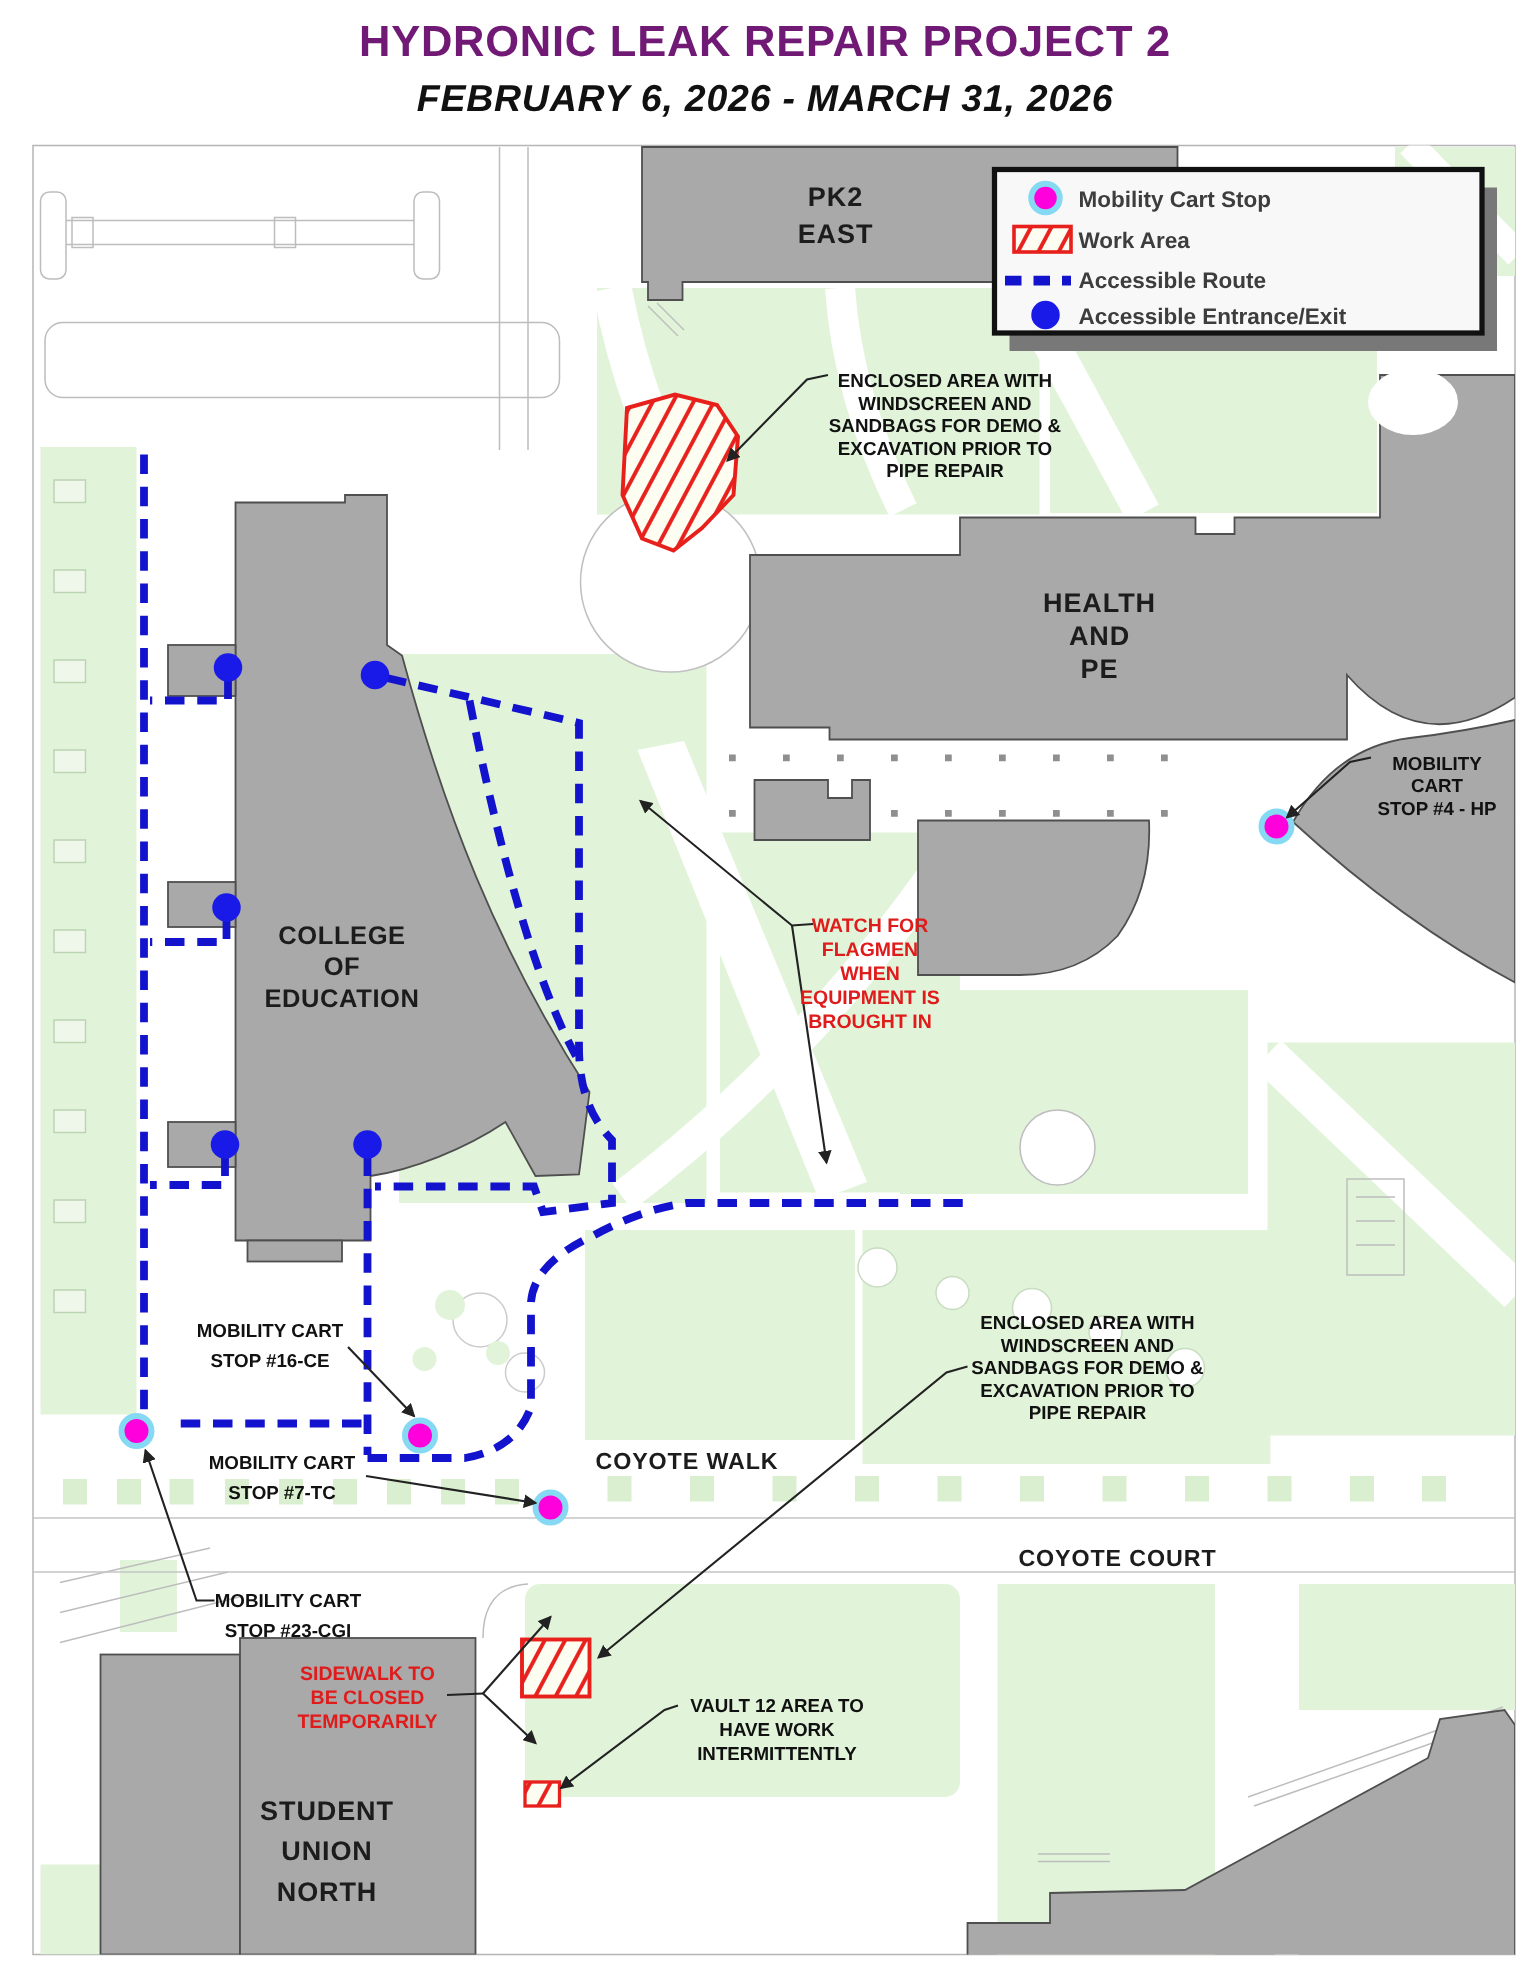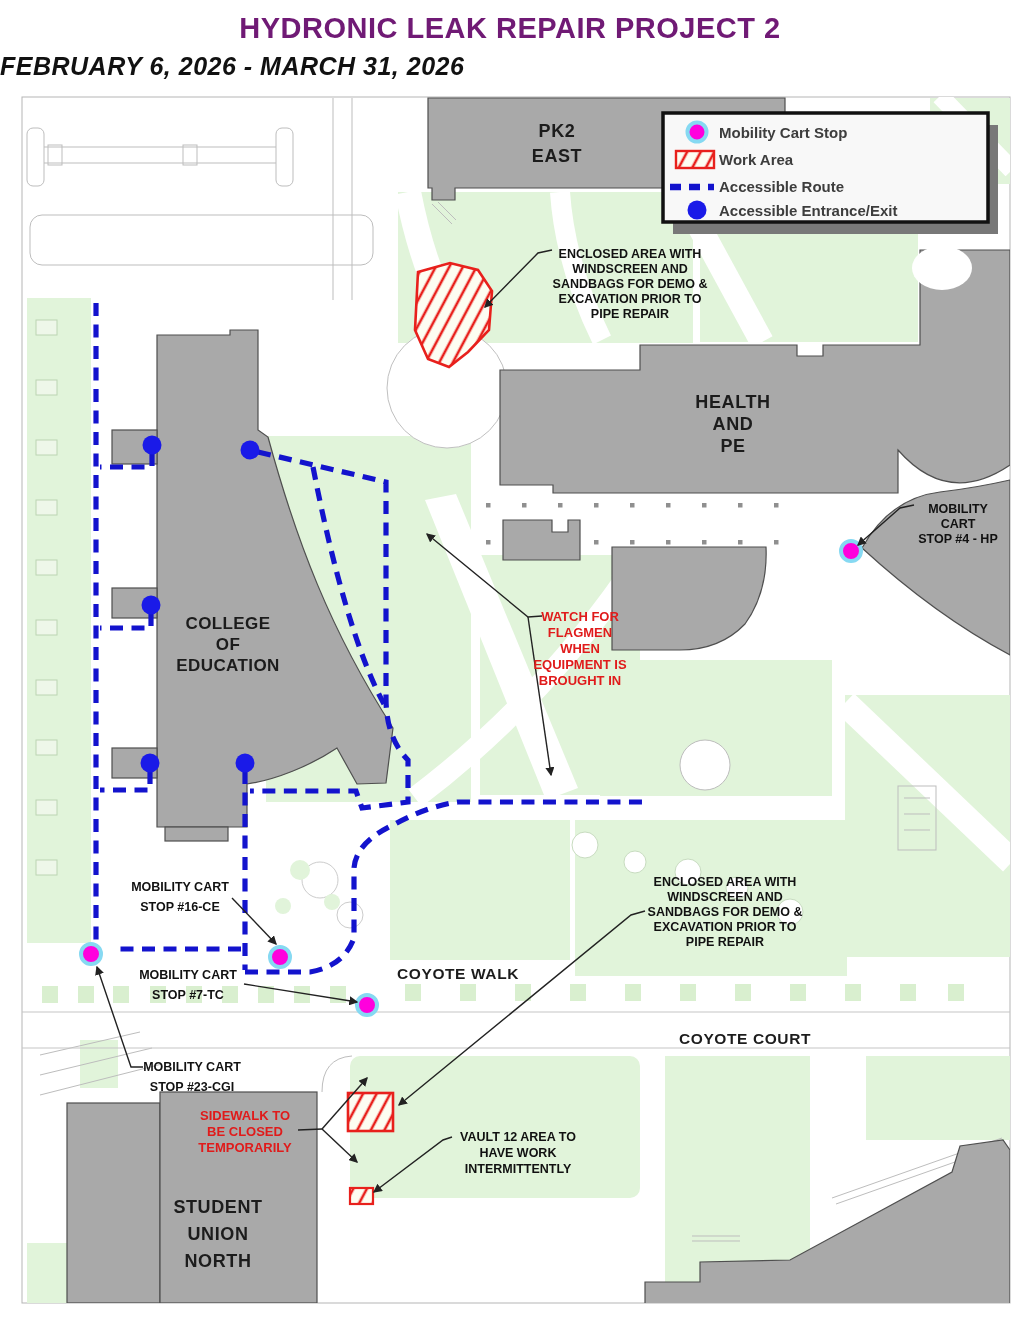--- a/index.html
+++ b/index.html
@@ -1,19 +1,19 @@
 <!DOCTYPE html>
 <html><head>
 <meta charset="utf-8">
 <style>
   html,body{margin:0;padding:0;background:#ffffff;}
   body{width:1020px;height:1320px;position:relative;font-family:"Liberation Sans",sans-serif;overflow:hidden;}
   .page-title{position:absolute;top:12px;left:0;width:1020px;text-align:center;
     font-size:29px;font-weight:bold;color:#701a75;letter-spacing:.5px;}
-  .page-subtitle{position:absolute;top:52px;left:0;width:1020px;
+  .page-subtitle{position:absolute;top:52px;left:0;width:1020px;text-align:center;
     font-size:25px;font-weight:bold;font-style:italic;color:#111;letter-spacing:.5px;}
   svg{position:absolute;top:0;left:0;}
   text{font-family:"Liberation Sans",sans-serif;font-weight:bold;}
   .bldg-lbl{font-size:18px;fill:#1c1c1c;letter-spacing:.6px;}
   .bldg-lbl-sm{font-size:17px;fill:#1c1c1c;letter-spacing:.4px;}
   .place-lbl{font-size:15.5px;fill:#1c1c1c;letter-spacing:.6px;}
   .note-lbl{font-size:12.5px;fill:#111;}
   .red-lbl{font-size:13px;fill:#e01b1b;}
   .legend-lbl{font-size:15px;fill:#3d3d3d;}
   .leader{stroke:#222;stroke-width:1.4;fill:none;}

